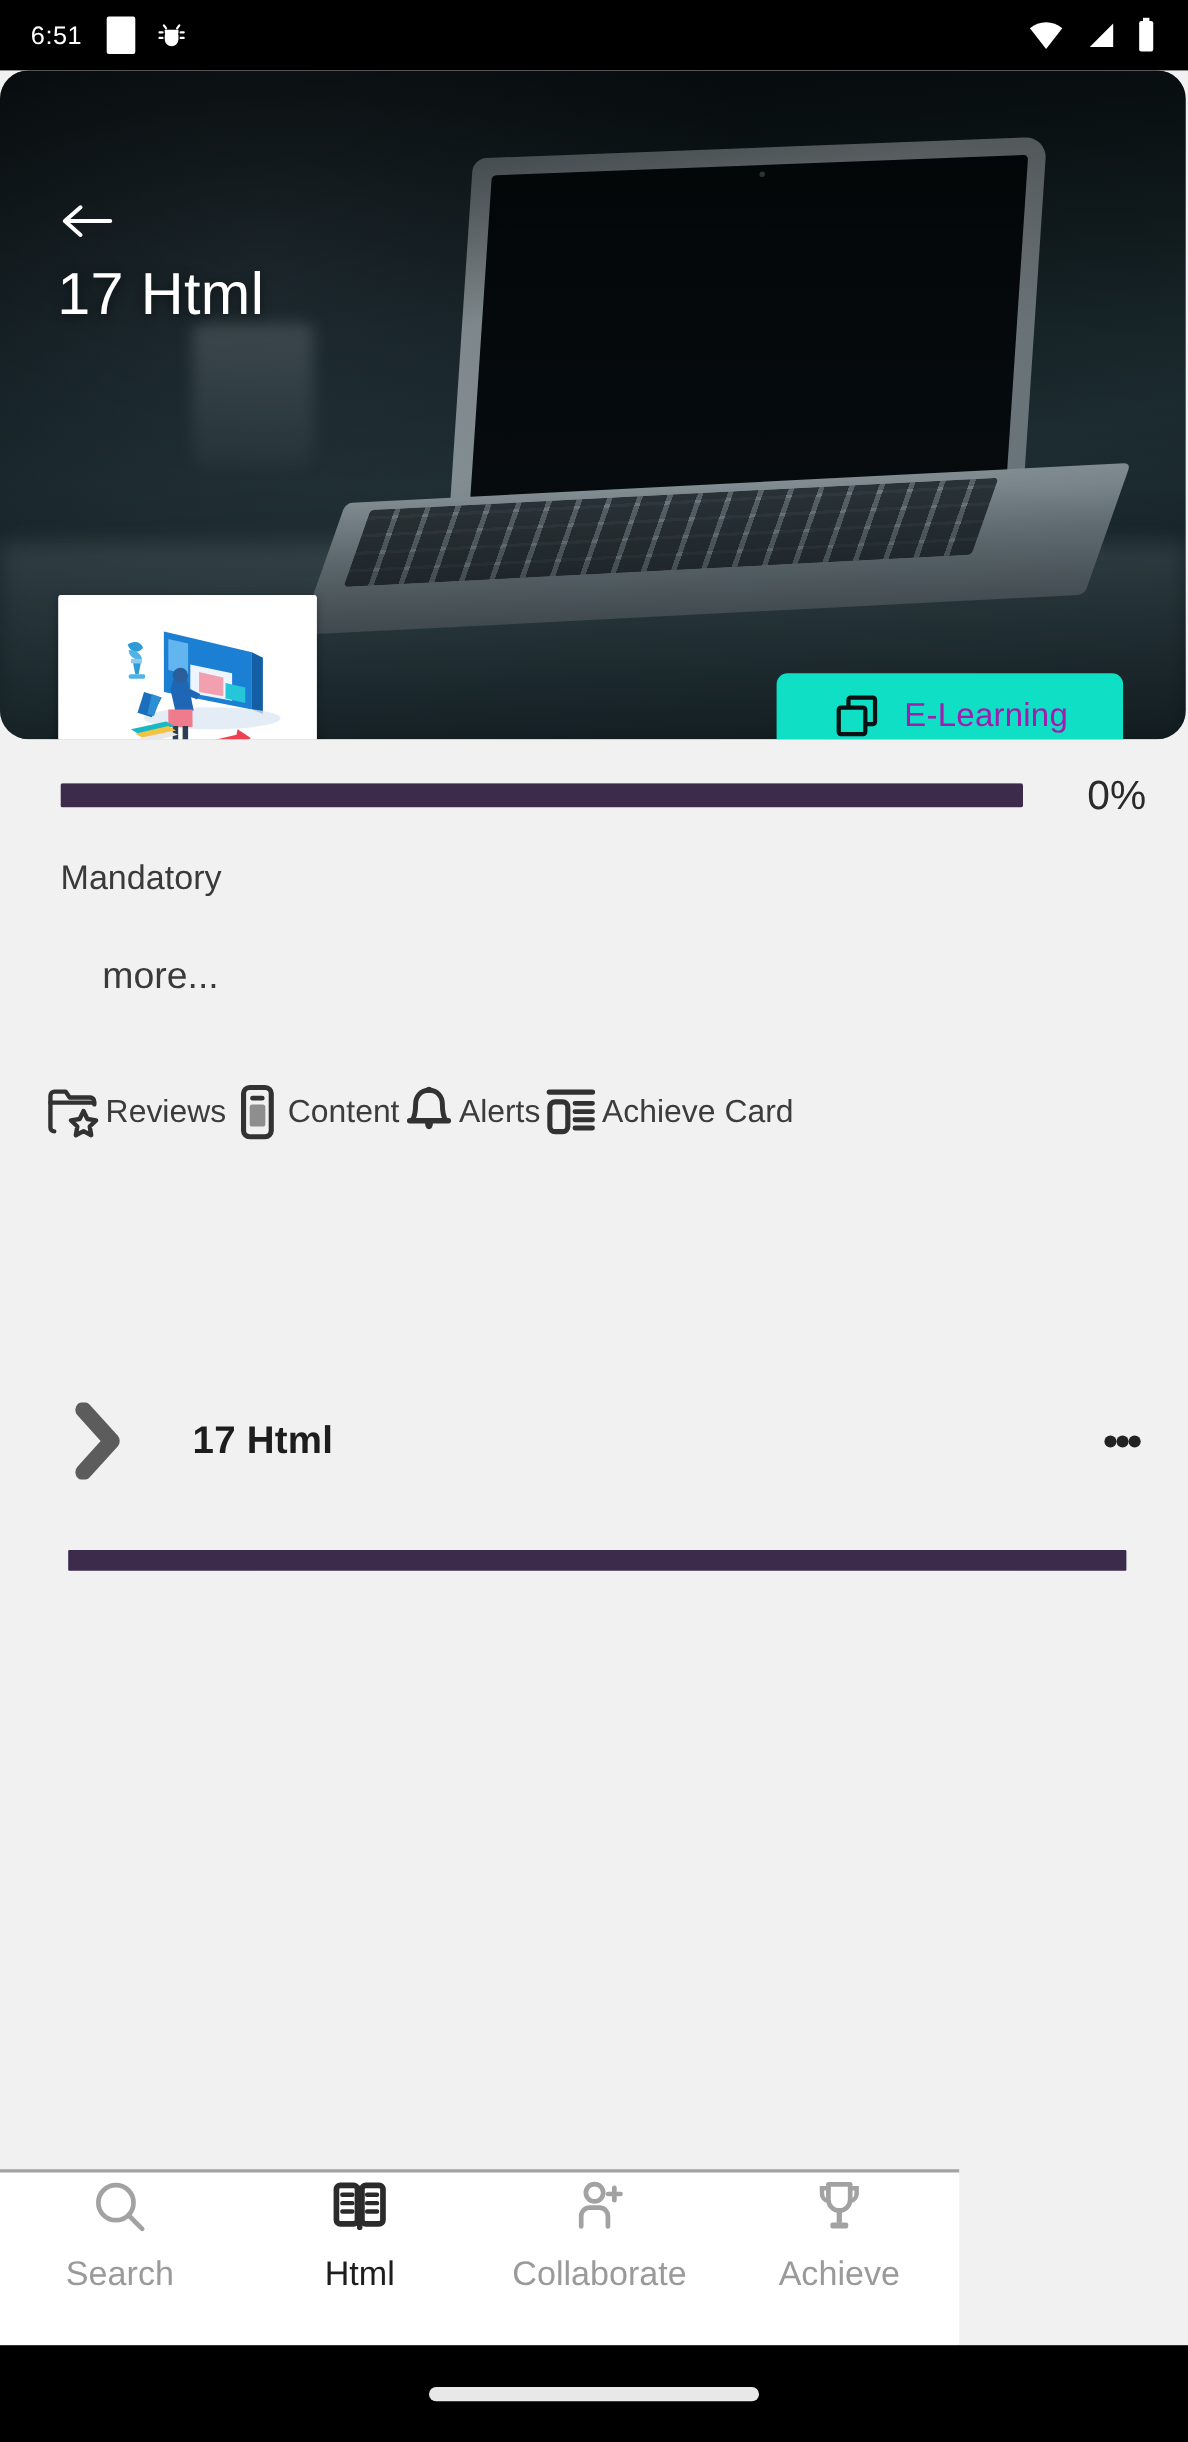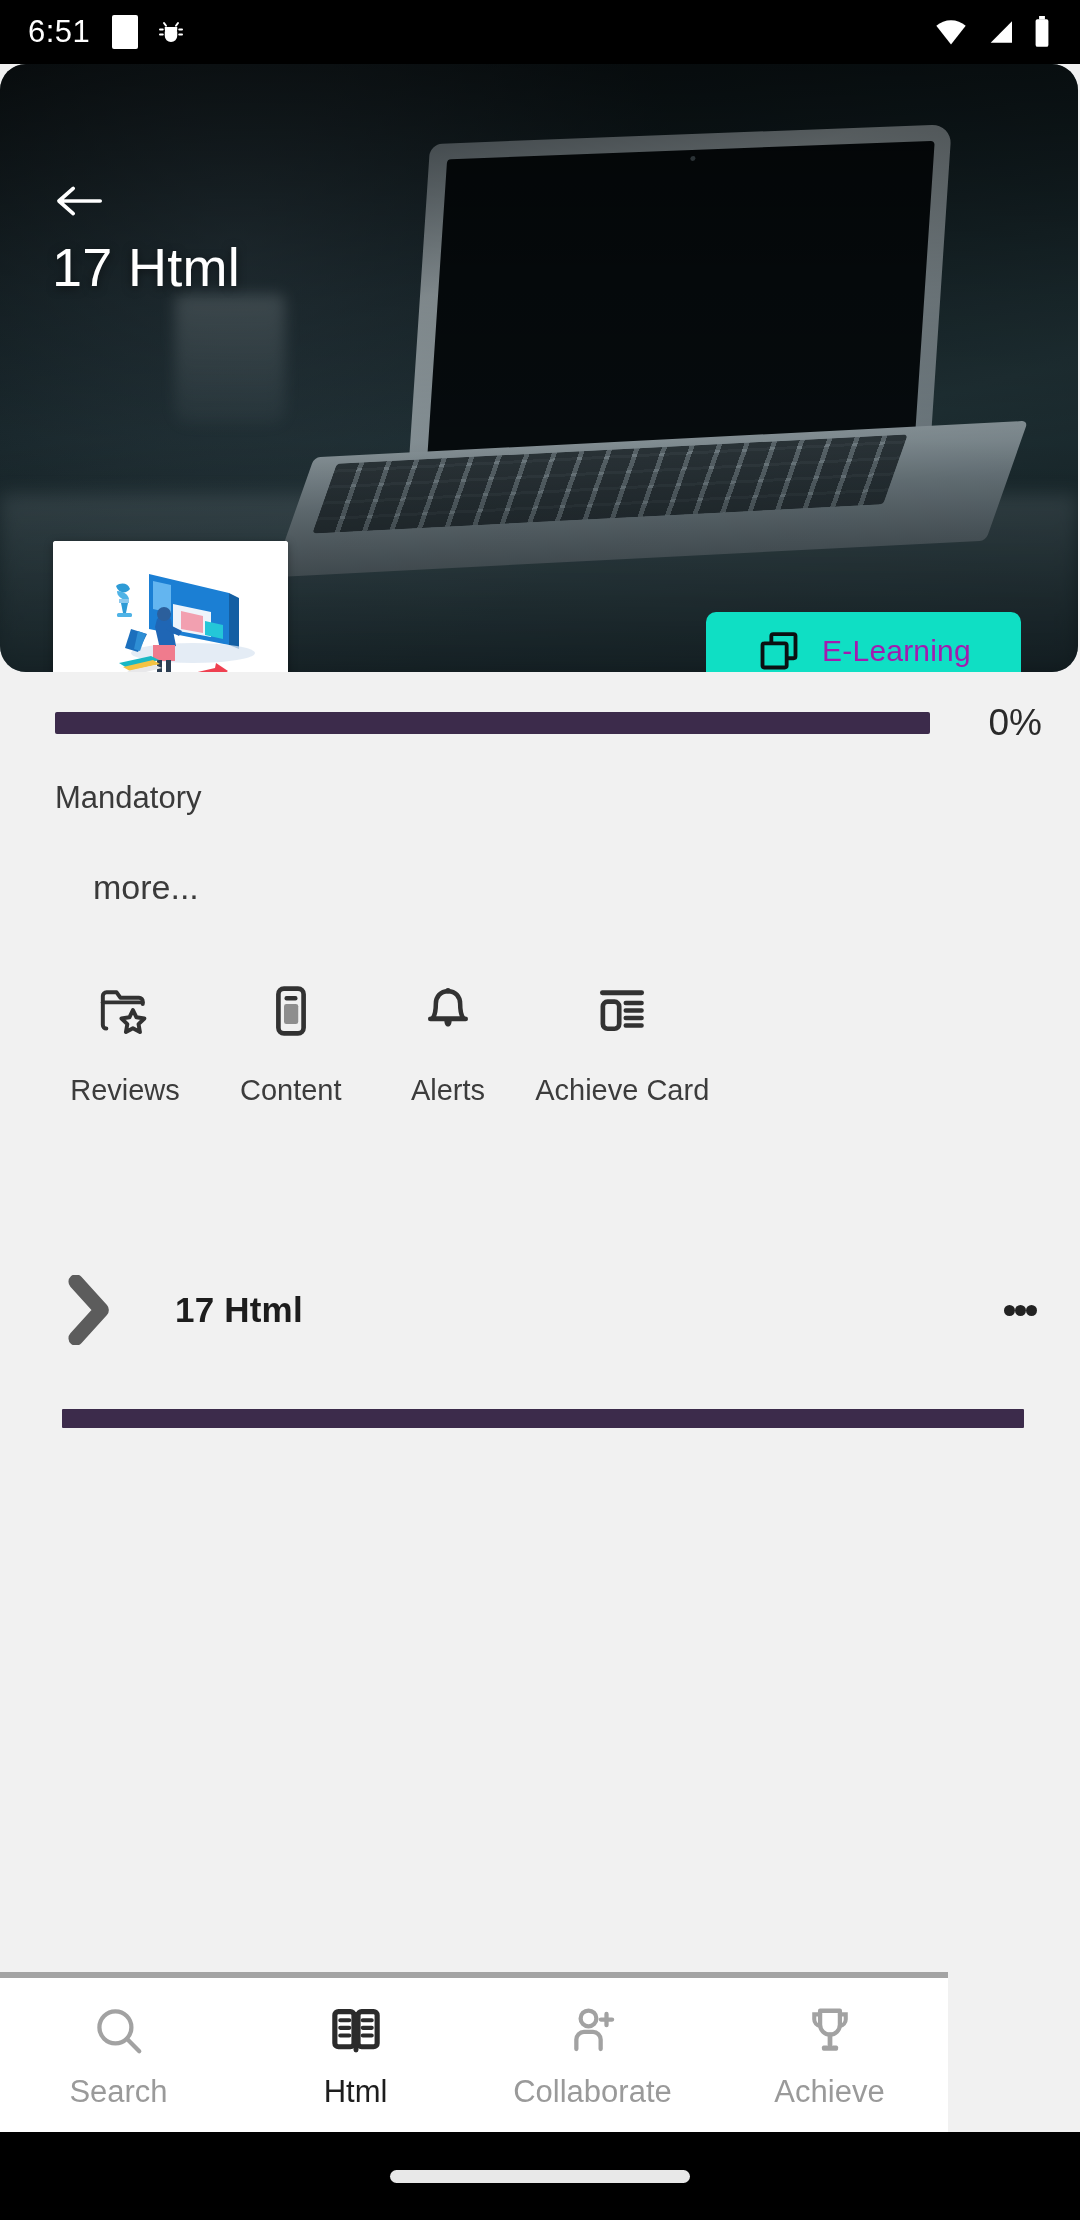--- a/index.html
+++ b/index.html
@@ -10,21 +10,21 @@
     overflow:hidden;
   }
   .phone { position:relative; width:1080px; height:2220px; background:#f1f1f1; }
 
   
   .statusbar {
     position:absolute; top:0; left:0; width:1080px; height:64px;
     background:#000; color:#fff; display:flex; align-items:center;
     padding:0 28px; z-index:30;
   }
-  .sb-time { font-size:31px; letter-spacing:.5px; font-family:"Liberation Sans", sans-serif; }
+  .sb-time { font-size:23px; letter-spacing:.5px; font-family:"Liberation Sans", sans-serif; }
   .sb-left-icons { display:flex; align-items:center; gap:18px; margin-left:22px; }
   .sb-square { width:26px; height:34px; background:#fff; border-radius:2px; }
   .sb-bug { width:30px; height:32px; }
   .sb-spacer { flex:1; }
   .sb-right { display:flex; align-items:center; gap:16px; }
 
   
   .hero {
     position:absolute; top:64px; left:0; width:1078px; height:608px;
     border-radius:26px; overflow:hidden;
@@ -113,21 +113,21 @@
     position:absolute; left:93px; top:868px;
     font-size:34px; color:#3a3a3a; cursor:pointer;
   }
 
   
   .actions {
     position:absolute; left:40px; top:980px; width:680px; height:150px;
     display:flex; align-items:flex-start;
   }
   .action {
-    display:flex; flex-direction:column; align-items:center; gap:32px;
+    display:flex; flex-direction:row; align-items:center; gap:0;
     cursor:pointer;
   }
   .action-ico { height:62px; display:flex; align-items:center; justify-content:center; }
   .action-label { font-size:29px; color:#3c3c3c; white-space:nowrap; }
   .a-reviews  { width:200px; }
   .a-converse { width:190px; }
   .a-alerts   { width:180px; }
   .a-report   { width:230px; }
 
   
@@ -142,23 +142,23 @@
   .kebab { width:120px; display:flex; align-items:center; justify-content:center; cursor:pointer; }
   .kebab i { display:block; width:11px; height:11px; border-radius:50%; background:#222; margin:7px 0; }
 
   .content-bar {
     position:absolute; left:62px; top:1409px; width:962px; height:19px;
     background:#3c2b4b; border-radius:1px;
   }
 
   
   .bottomnav {
-    position:absolute; left:0; bottom:88px; width:948px; height:160px;
-    background:#fff; display:flex; align-items:center;
-    border-top:6px solid #a3a3a3;
+    position:absolute; left:0; bottom:88px; width:872px; height:160px;
+    background:#fff; display:flex; 
+    border-top:3px solid #a3a3a3;
   }
   .navitem {
     flex:1; display:flex; flex-direction:column; align-items:center; gap:12px;
     cursor:pointer;
   }
   .nav-ico { height:62px; display:flex; align-items:center; justify-content:center; }
   .nav-label { font-size:31px; color:#9a9a9a; }
   .navitem.active .nav-label { color:#1d1d1d; }
 
   .gesturebar {

